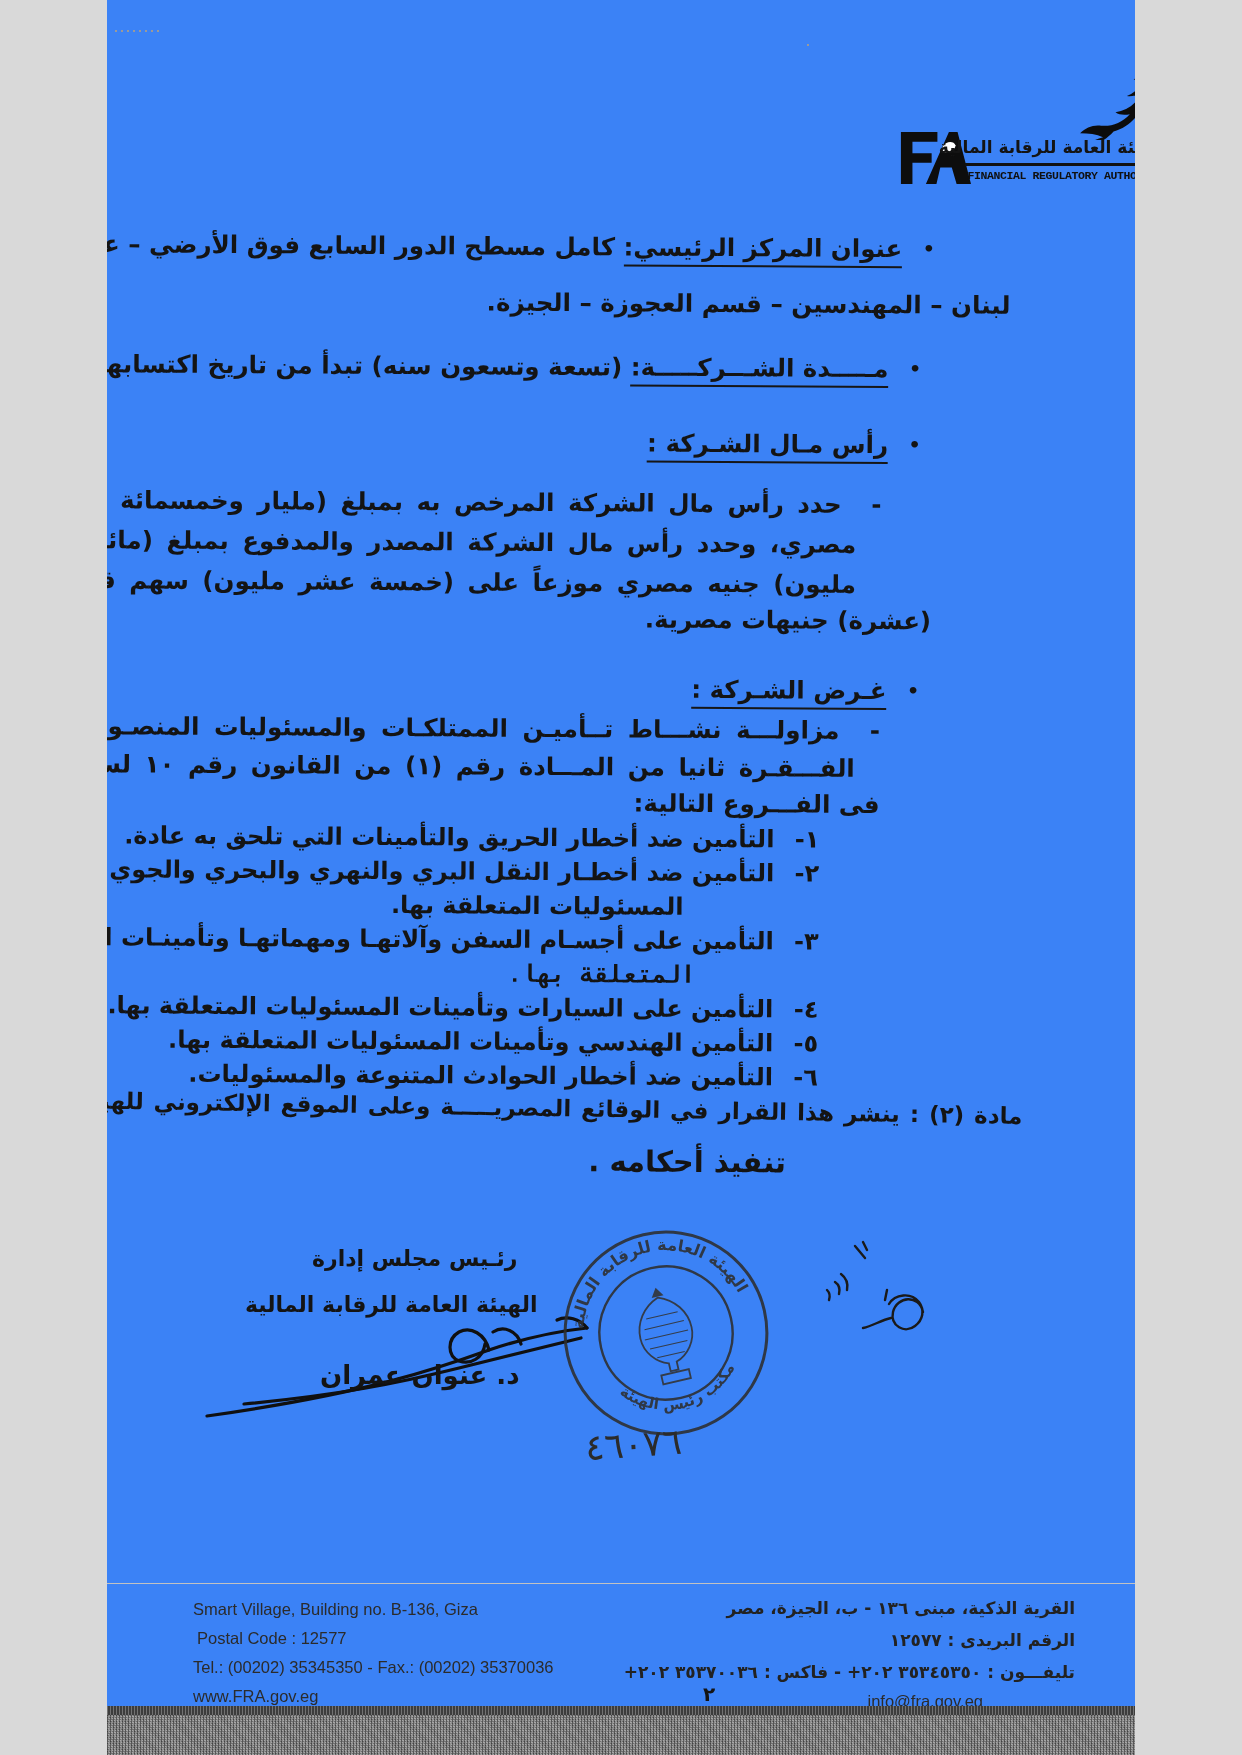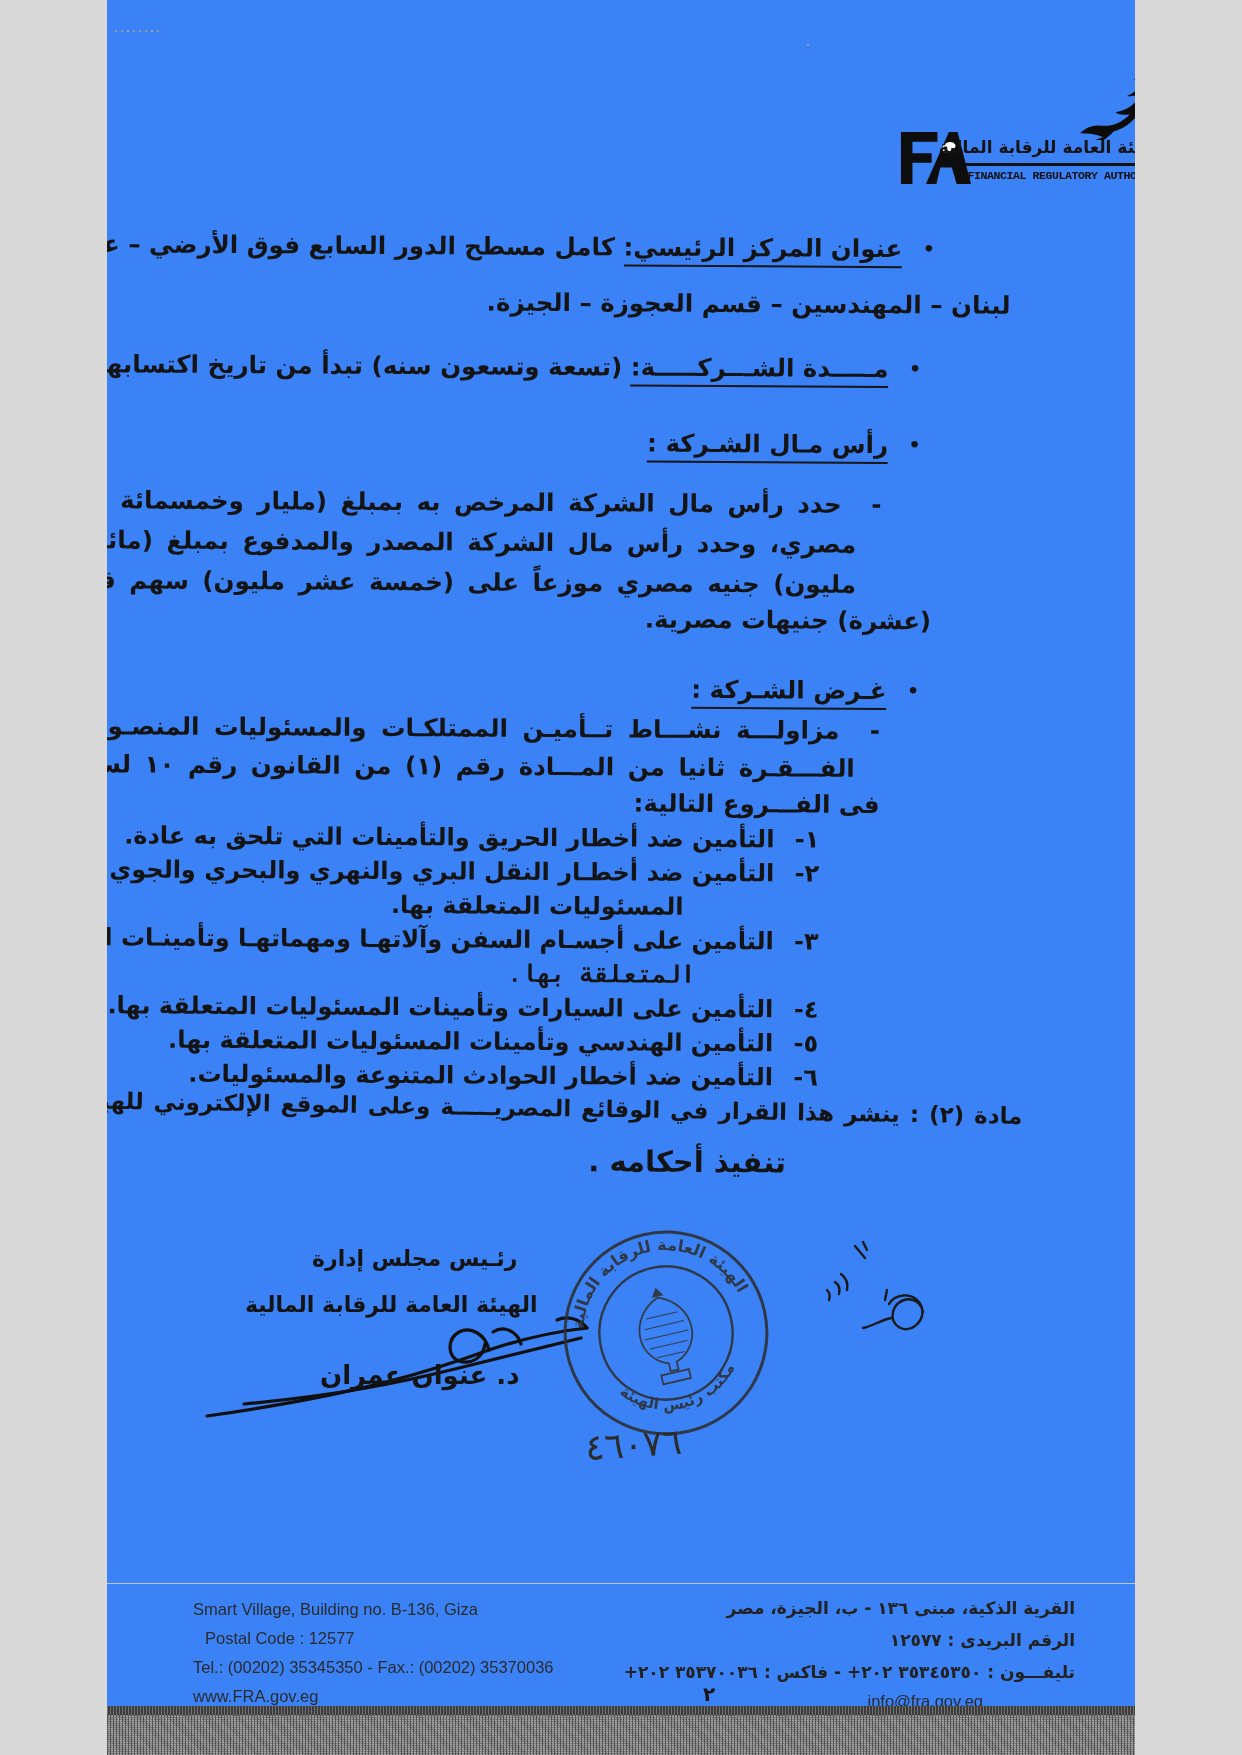--- a/index.html
+++ b/index.html
@@ -185,21 +185,21 @@
       <path d="M128 80 c-4 -18 -26 -16 -30 0 c-3 14 12 22 22 14 c8 -6 10 -16 4 -24 c-8 -10 -24 -8 -30 2"></path>
       <path d="M96 86 c-10 2 -18 8 -28 10 m22 -28 l2 -10"></path>
     </g>
   </svg>
 
   <div class="abs hw-num" style="left:478px;top:1424px;">٤٦٠٧٦</div>
 
   <div class="abs" style="left:0;top:1583px;width:1242px;height:1px;background:#c2c2c2;"></div>
 
   <div class="abs footer-en" style="left:86px;top:1600px;">Smart Village, Building no. B-136, Giza</div>
-  <div class="abs footer-en" style="left:98px;top:1629px;">Postal Code : 12577</div>
+  <div class="abs footer-en" style="left:90px;top:1629px;">Postal Code : 12577</div>
   <div class="abs footer-en" style="left:86px;top:1658px;">Tel.: (00202) 35345350 - Fax.: (00202) 35370036</div>
   <div class="abs footer-en" style="left:86px;top:1687px;">www.FRA.gov.eg</div>
 
   <div class="abs ar footer-ar" style="right:60px;top:1598px;">القرية الذكية، مبنى ١٣٦ - ب، الجيزة، مصر</div>
   <div class="abs ar footer-ar" style="right:60px;top:1630px;">الرقم البريدى : ١٢٥٧٧</div>
   <div class="abs ar footer-ar" style="right:60px;top:1662px;">تليفـــون : ٣٥٣٤٥٣٥٠ ٢٠٢+ - فاكس : ٣٥٣٧٠٠٣٦ ٢٠٢+</div>
   <div class="abs footer-en" style="right:152px;top:1692px;">info@fra.gov.eg</div>
 
   <div class="abs ar" style="left:596px;top:1682px;font-size:20px;">٢</div>
 

